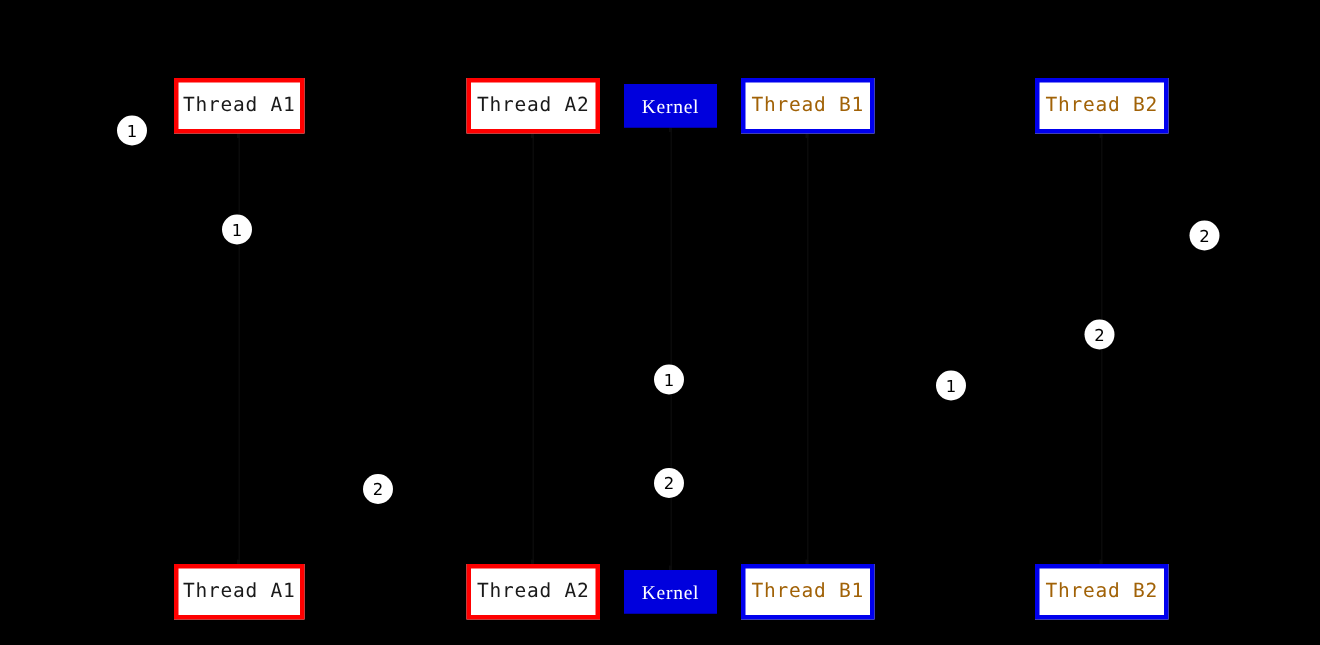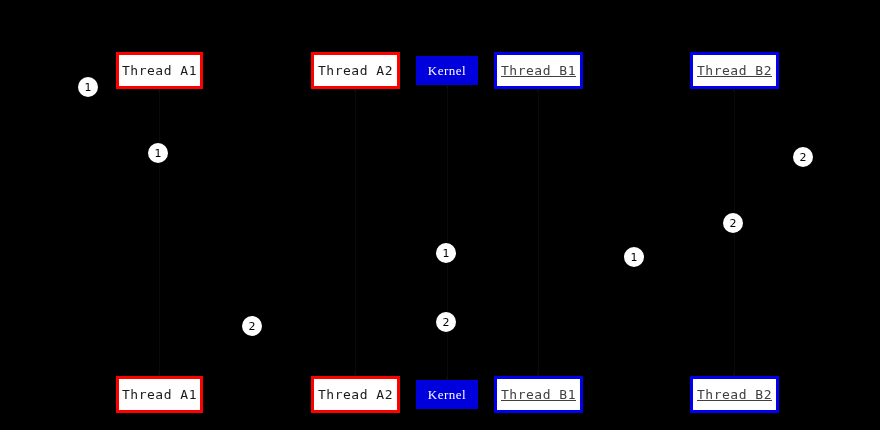--- a/index.html
+++ b/index.html
@@ -31,22 +31,21 @@
     user-select: none;
   }
   .participant.style-red {
     background: #ffffff;
     border: 3px solid #ff0000;
     color: #1a1a1a;
   }
   .participant.style-blue {
     background: #ffffff;
     border: 3px solid #0000ee;
-    color: #404040;
-    text-decoration: underline;
+    color: #a16207;
   }
   .participant.style-kernel {
     background: #0000dd;
     border: 1px solid #0000dd;
     color: #ffffff;
     font-family: Liberation Serif, serif;
   }
 
   
   .lifeline {

